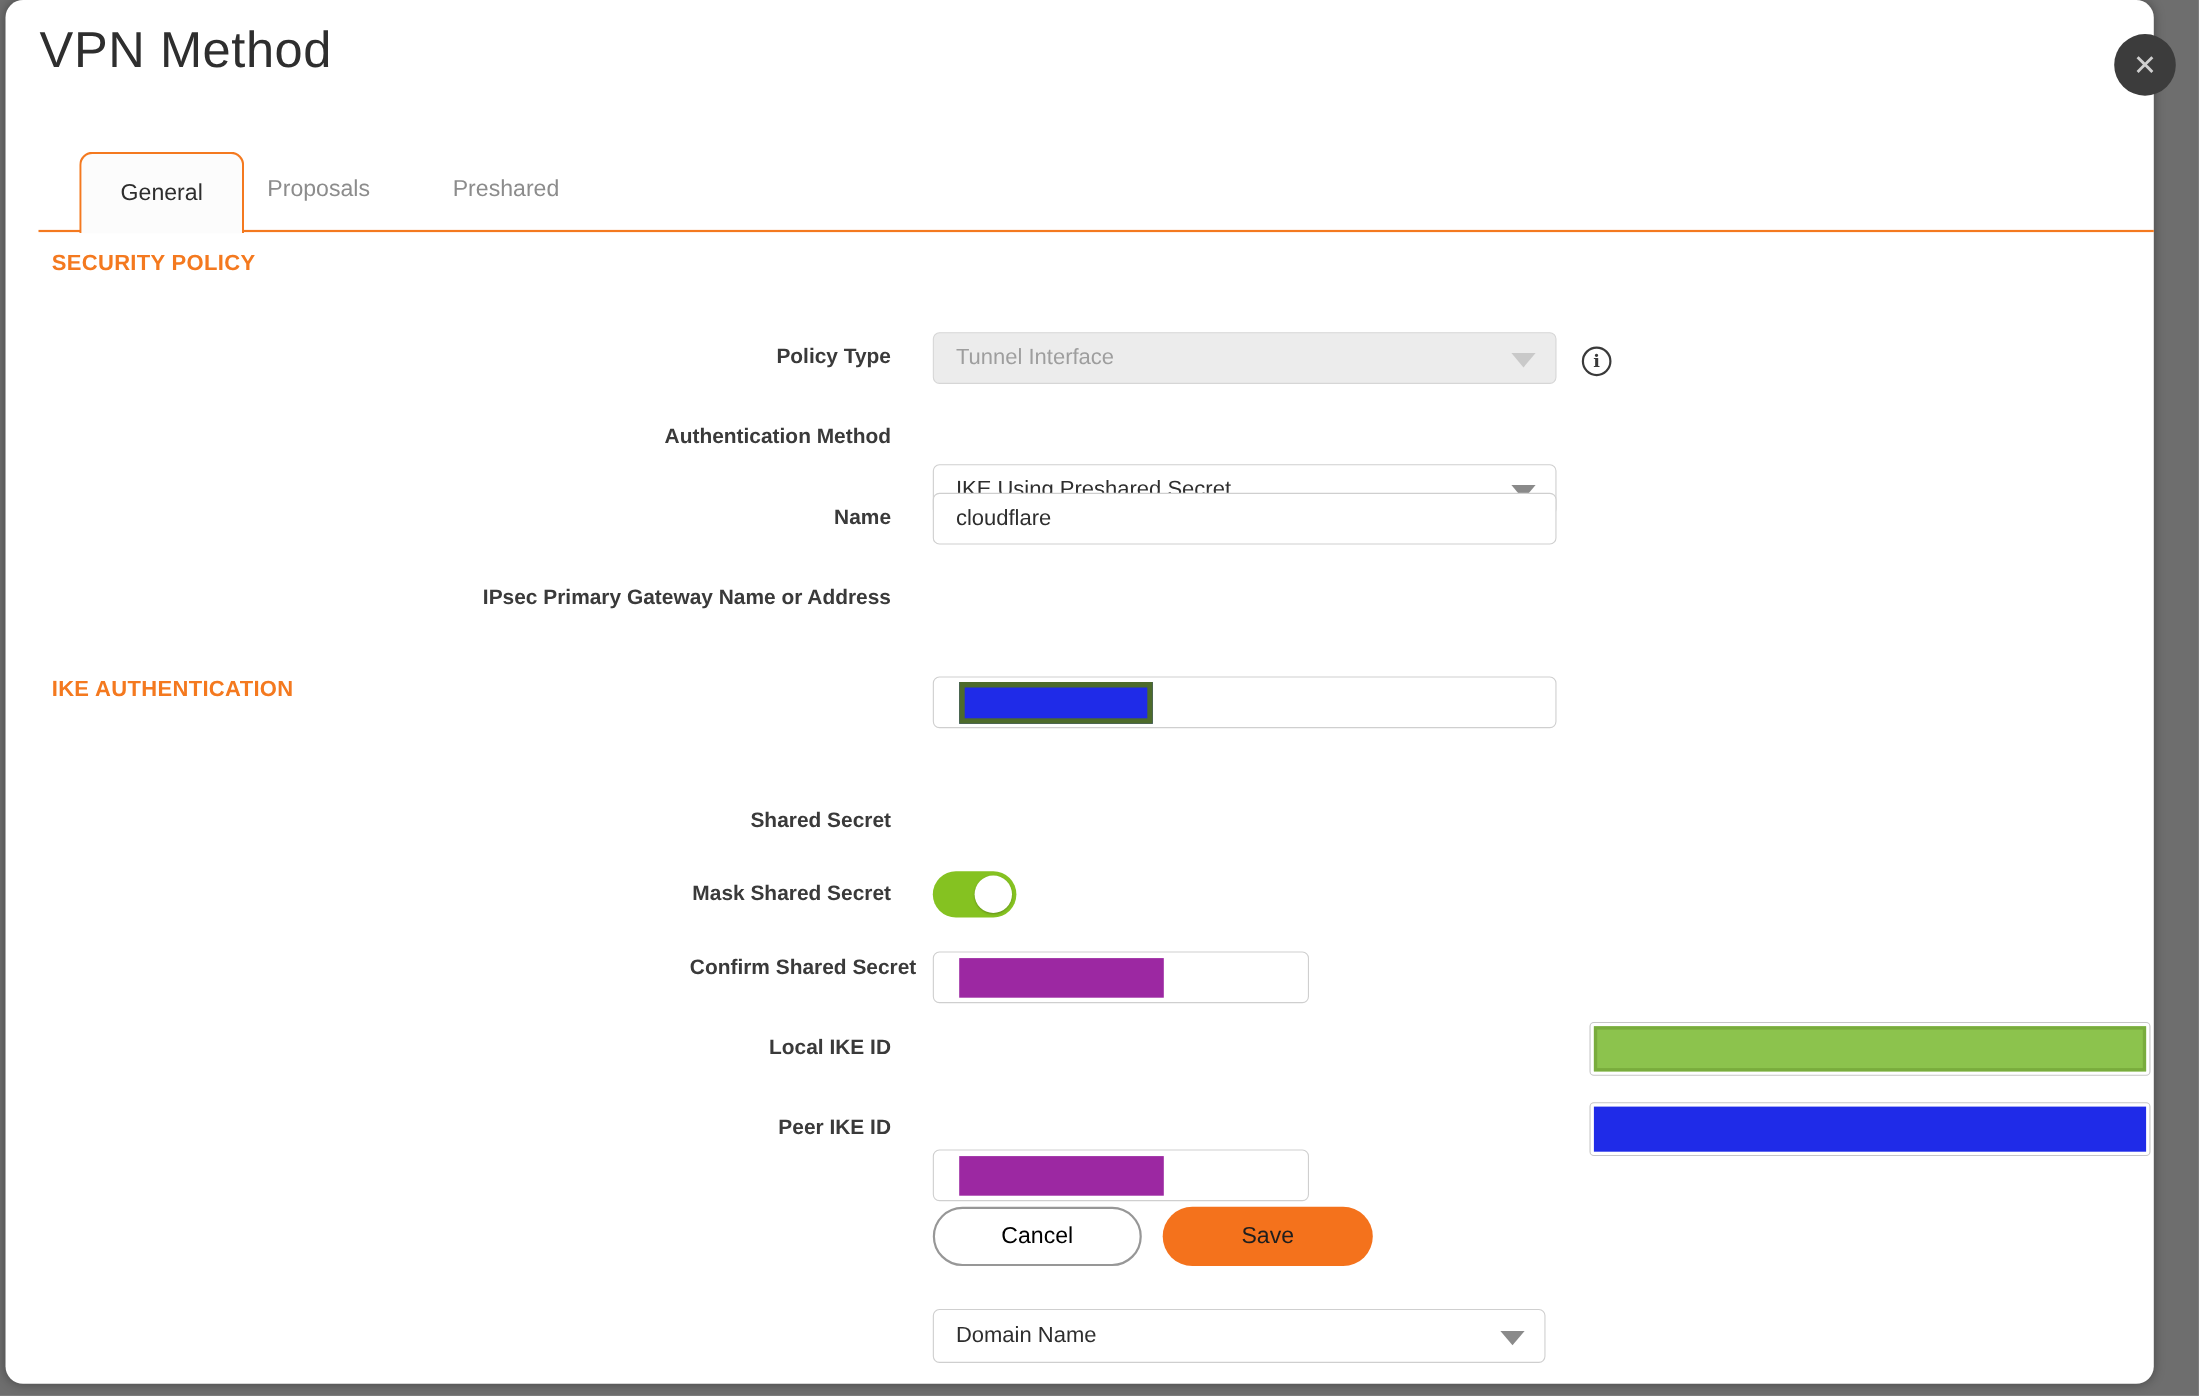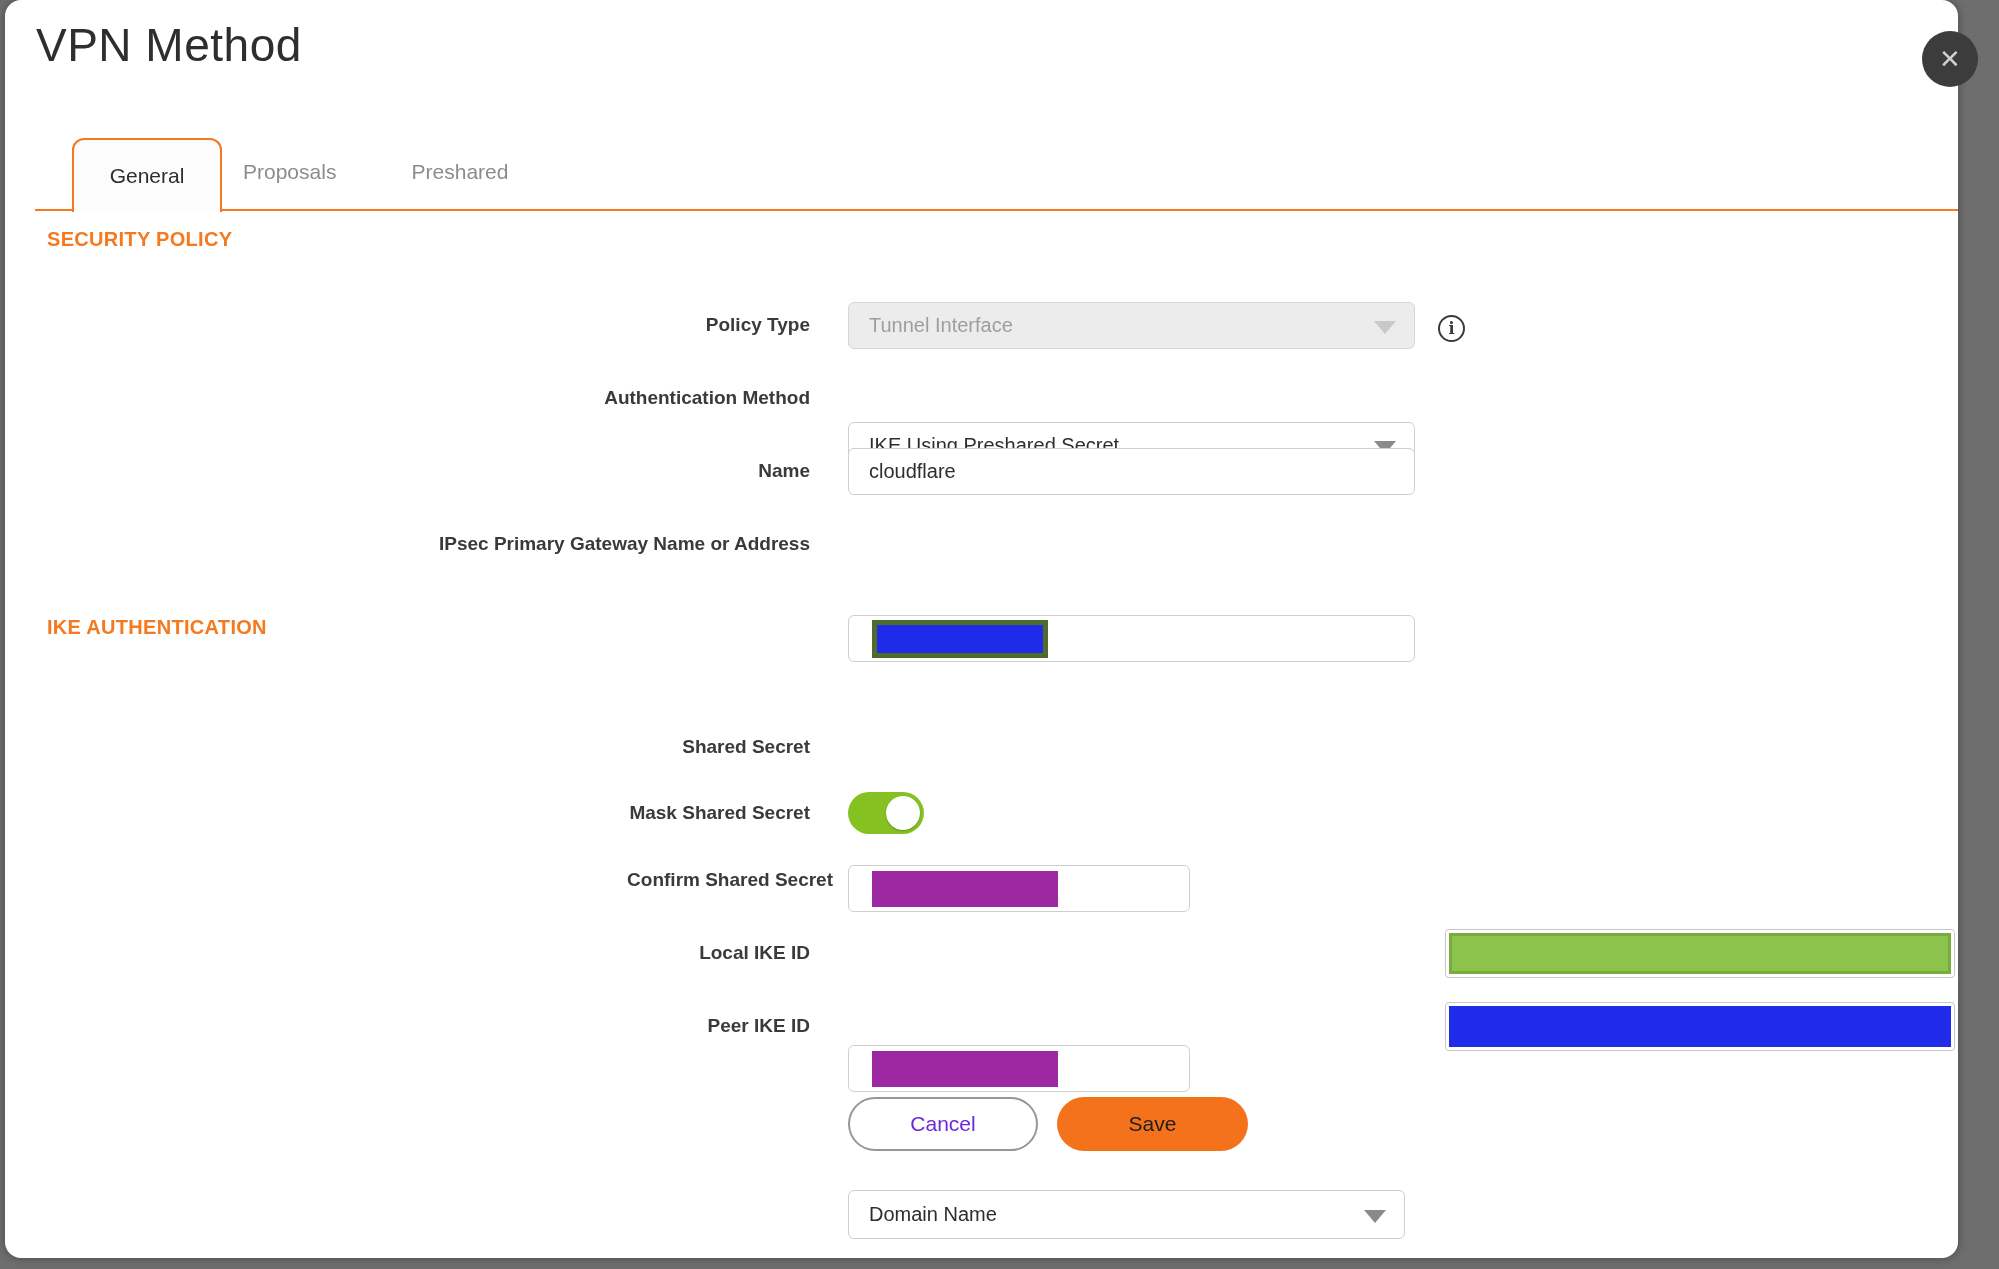--- a/index.html
+++ b/index.html
@@ -84,21 +84,21 @@
   .value-box{
     position:absolute;left:1440px;width:510px;height:49px;box-sizing:border-box;
     border:1px solid #c6c6c6;border-radius:4px;background:#fff;padding:3px;
   }
   .value-box .fill{width:100%;height:100%;box-sizing:border-box;}
   .btn{
     position:absolute;top:1097px;height:54px;border-radius:27px;
     display:flex;align-items:center;justify-content:center;
     font-size:21px;cursor:pointer;box-sizing:border-box;
   }
-  .btn-cancel{left:843px;width:190px;background:#fff;border:2px solid #979797;color:#6d28d9;}
+  .btn-cancel{left:843px;width:190px;background:#fff;border:2px solid #979797;color:#000000;}
   .btn-save{left:1052px;width:191px;background:#F4721C;border:none;color:#1e1e1e;}
 </style>
 </head>
 <body>
 
 <div class="dialog">
 
   <div class="page-title">VPN Method</div>
 
   <div class="tabbar"></div>

